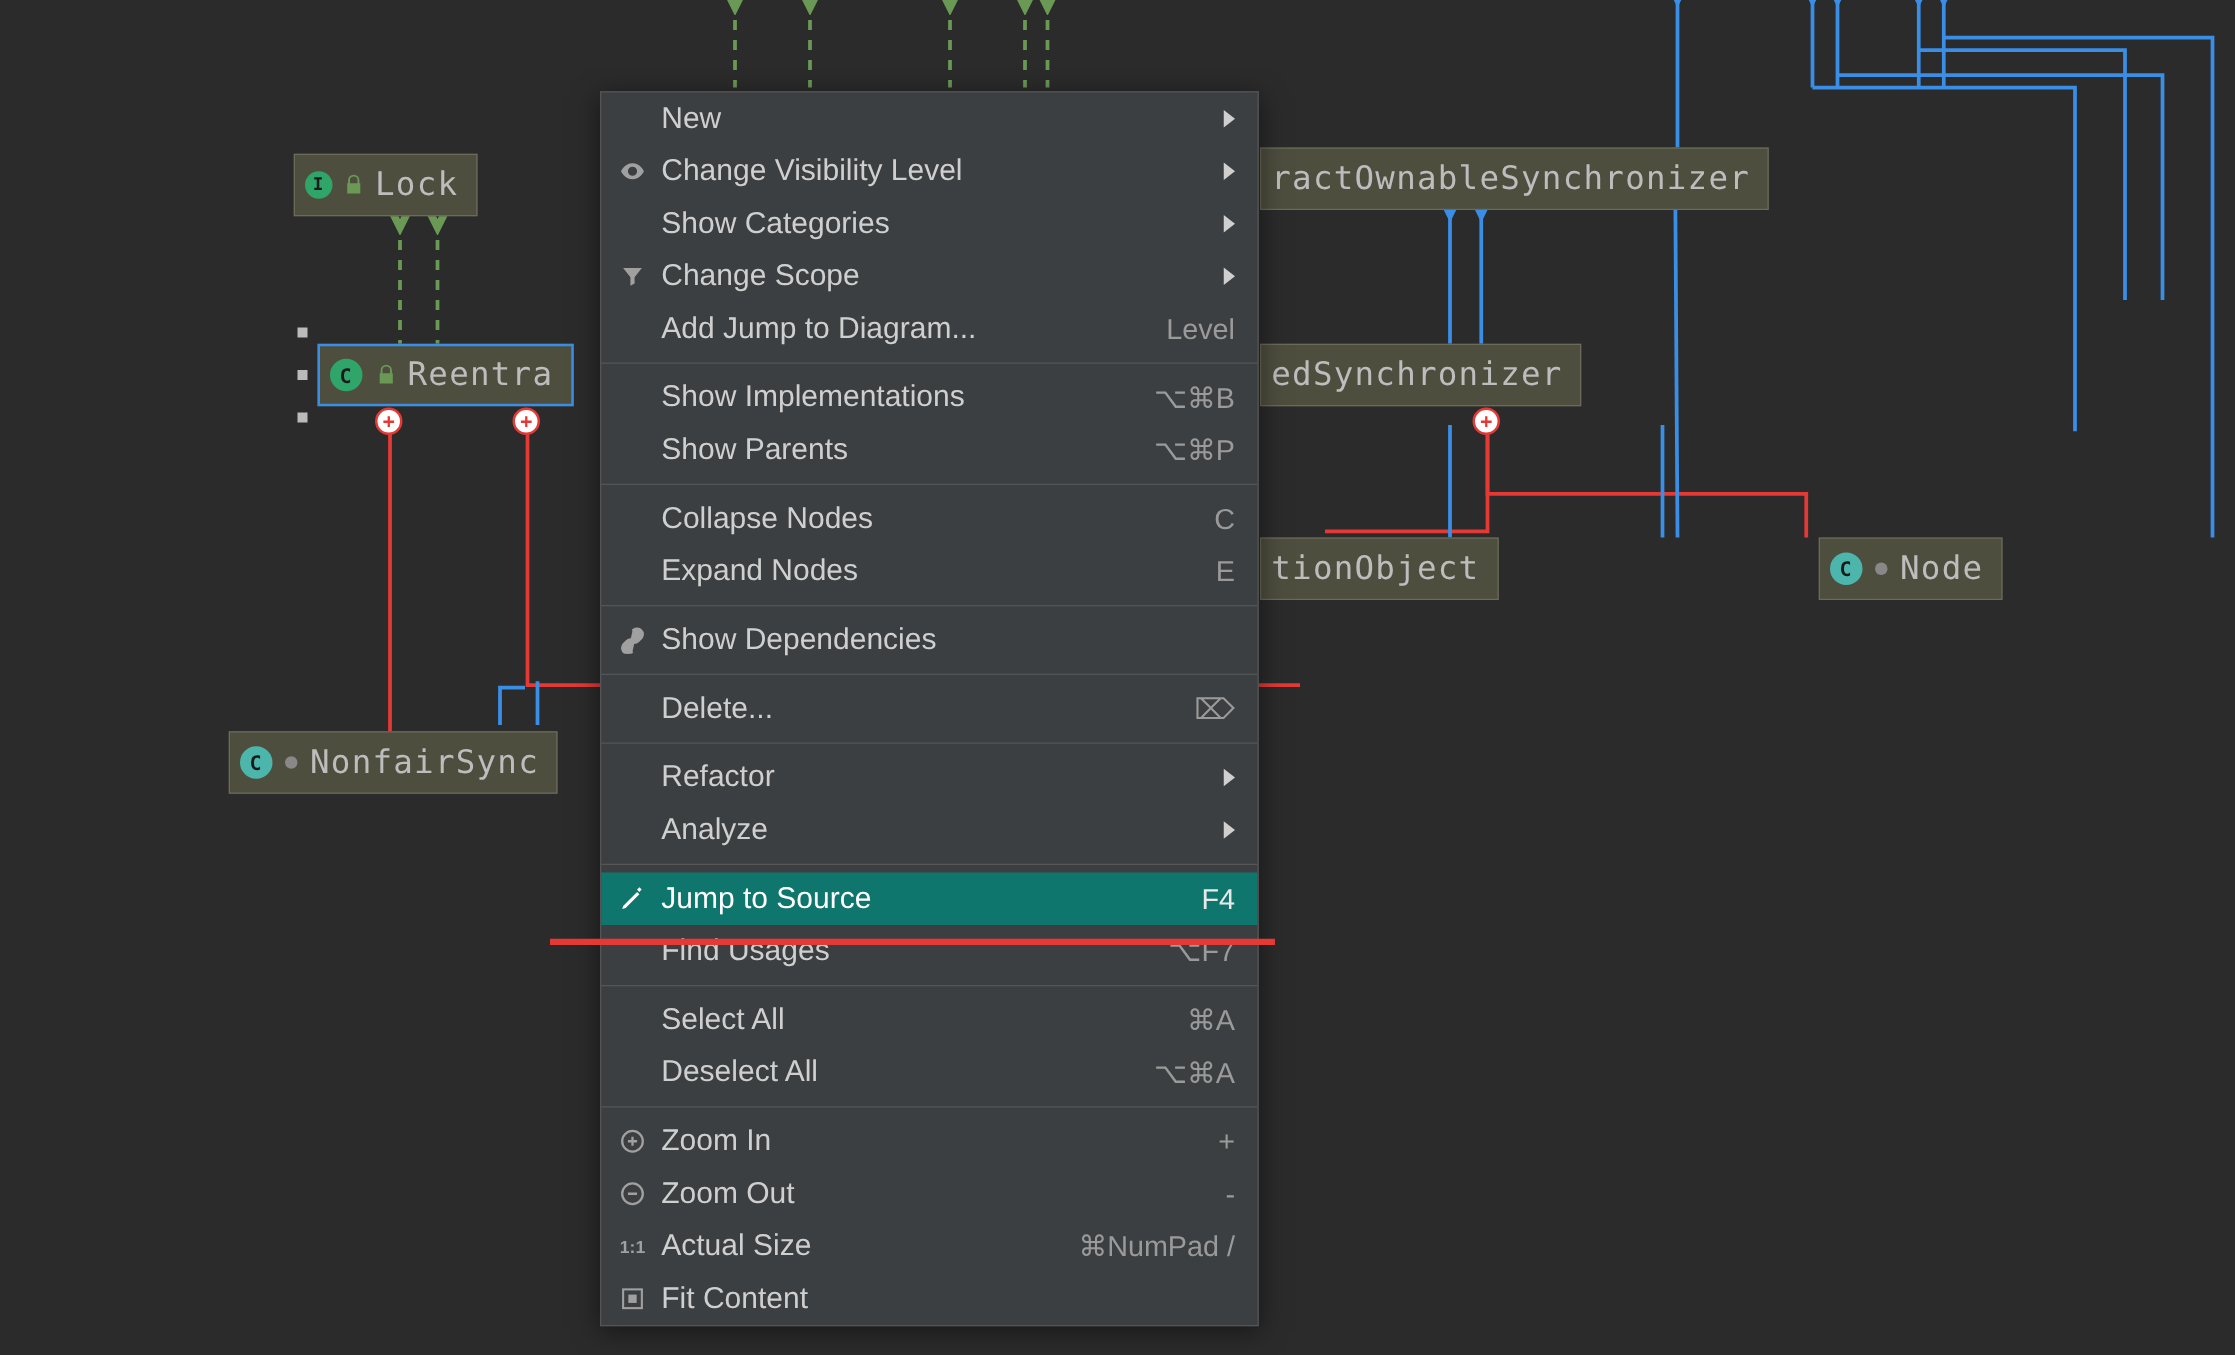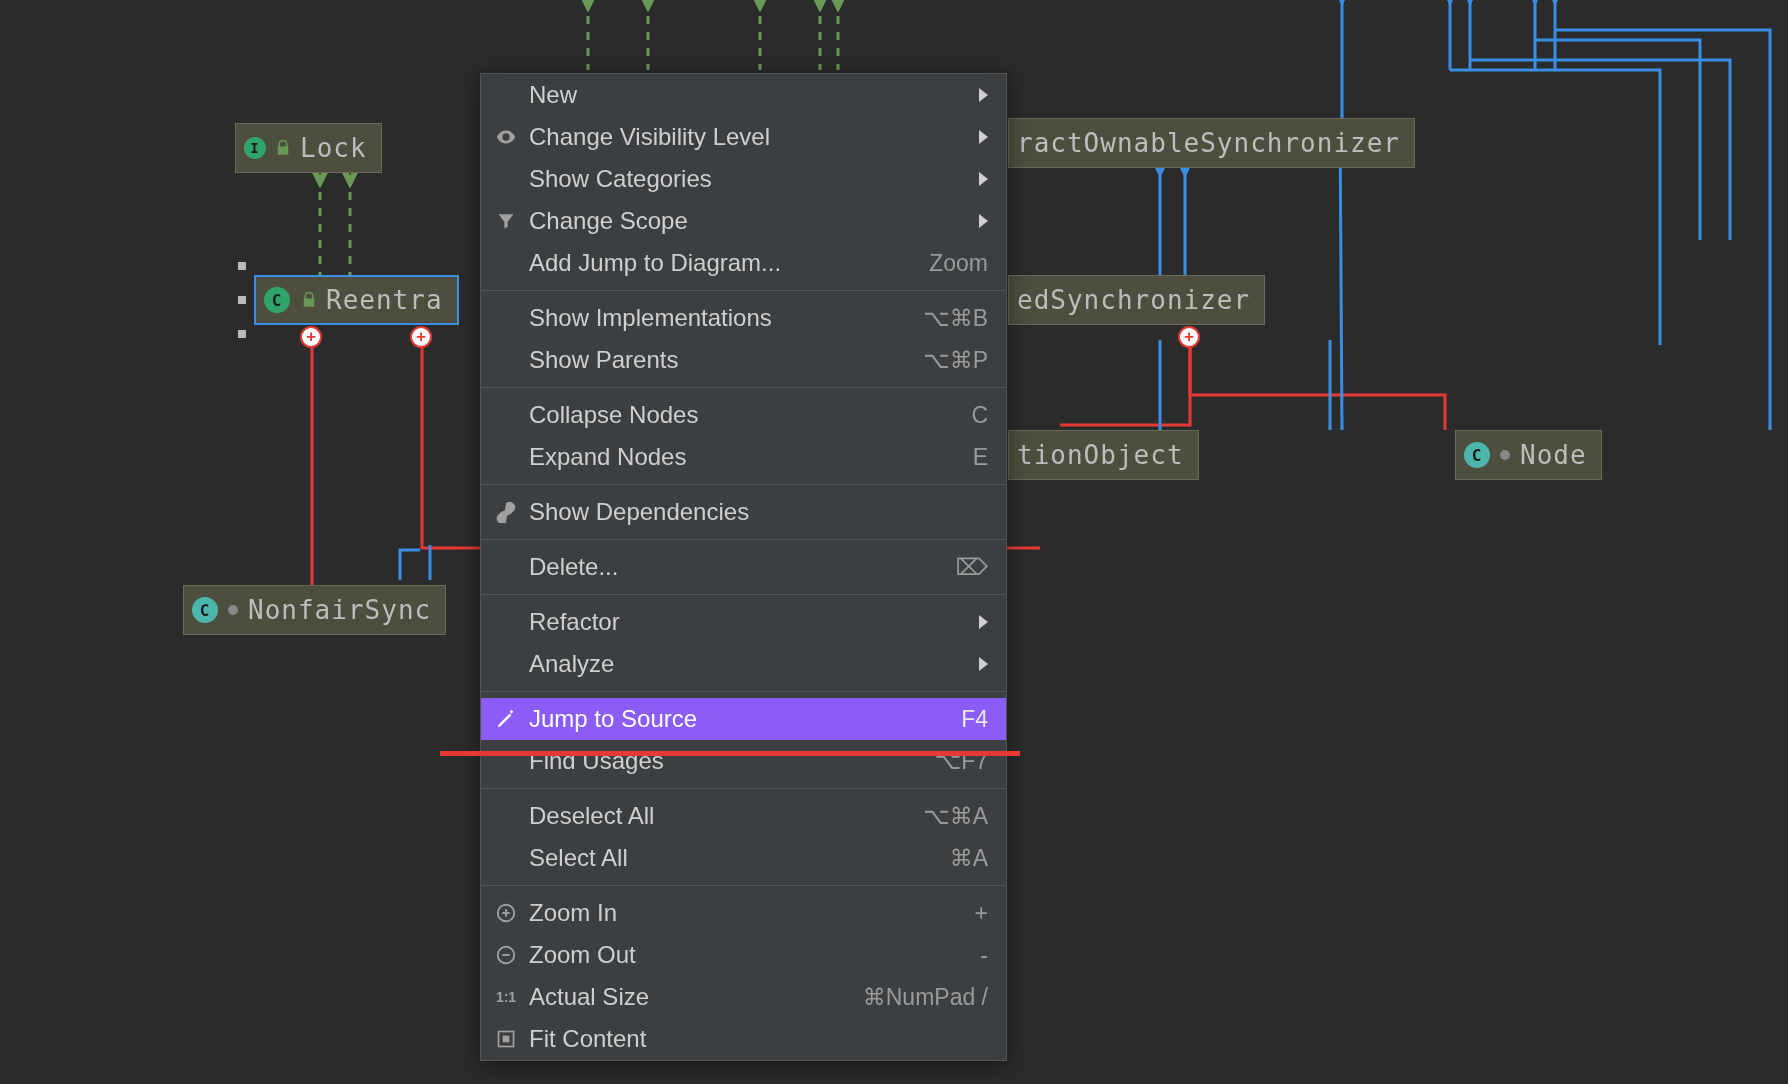--- a/index.html
+++ b/index.html
@@ -101,21 +101,21 @@
   }
   .menu-row {
     display: flex;
     align-items: center;
     height: 42px;
     padding: 0 18px 0 48px;
     position: relative;
     cursor: default;
   }
   .menu-row.highlight {
-    background: #8b5cf6;
+    background: #0f766e;
     color: #ffffff;
   }
   .menu-row .mi-icon {
     position: absolute;
     left: 12px;
     width: 26px; height: 26px;
     display:flex; align-items:center; justify-content:center;
     color:#a0a0a0;
   }
   .menu-row.highlight .mi-icon { color:#fff; }
@@ -259,21 +259,21 @@
     <span class="mi-icon">
       <svg viewBox="0 0 24 24" width="20" height="20">
           <path fill="currentColor" d="M3 4h18l-7 9v6l-4 2v-8L3 4z"></path>
         </svg>
     </span>
     <span class="mi-label">Change Scope</span>
     <span class="mi-arrow"></span>
   </div>
   <div class="menu-row">
     <span class="mi-label">Add Jump to Diagram...</span>
-    <span class="mi-short">Zoom</span>
+    <span class="mi-short">Level</span>
   </div>
 
   <div class="menu-sep"></div>
 
   <div class="menu-row">
     <span class="mi-label">Show Implementations</span>
     <span class="mi-short">⌥⌘B</span>
   </div>
   <div class="menu-row">
     <span class="mi-label">Show Parents</span>
@@ -332,26 +332,26 @@
     <span class="mi-short">F4</span>
   </div>
   <div class="menu-row">
     <span class="mi-label">Find Usages</span>
     <span class="mi-short">⌥F7</span>
   </div>
 
   <div class="menu-sep"></div>
 
   <div class="menu-row">
+    <span class="mi-label">Select All</span>
+    <span class="mi-short">⌘A</span>
+  </div>
+  <div class="menu-row">
     <span class="mi-label">Deselect All</span>
     <span class="mi-short">⌥⌘A</span>
-  </div>
-  <div class="menu-row">
-    <span class="mi-label">Select All</span>
-    <span class="mi-short">⌘A</span>
   </div>
 
   <div class="menu-sep"></div>
 
   <div class="menu-row">
     <span class="mi-icon">
       <svg viewBox="0 0 24 24" width="22" height="22">
           <circle cx="12" cy="12" r="9" fill="none" stroke="currentColor" stroke-width="2"></circle>
           <path stroke="currentColor" stroke-width="2" d="M12 8v8M8 12h8"></path>
         </svg>

